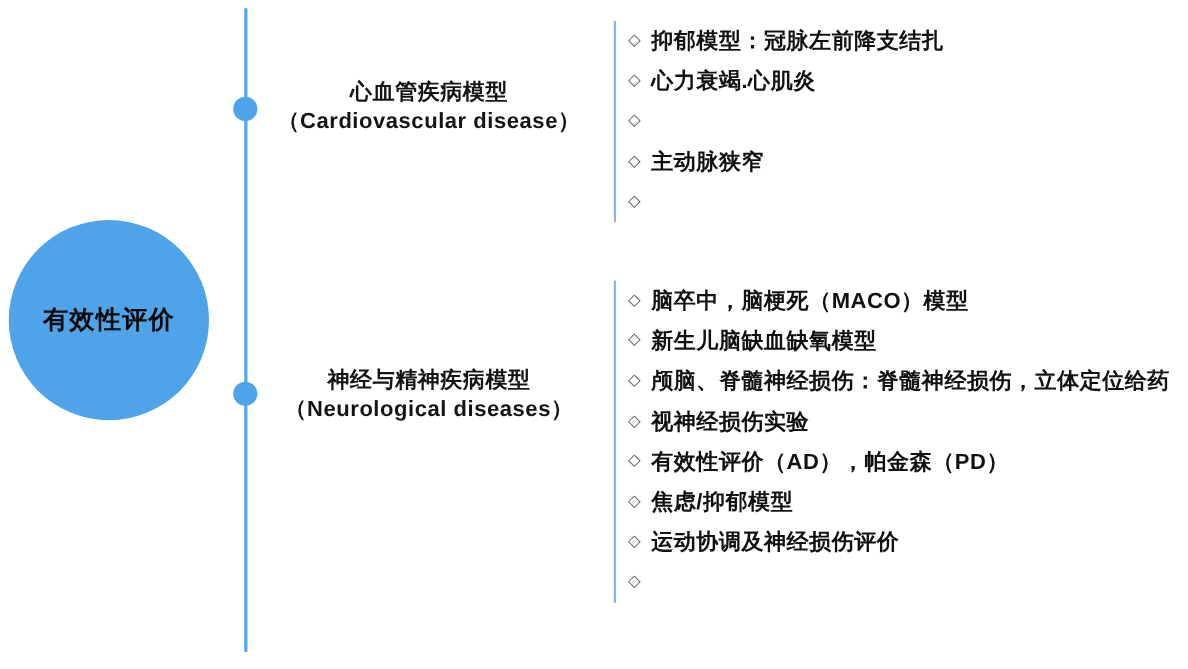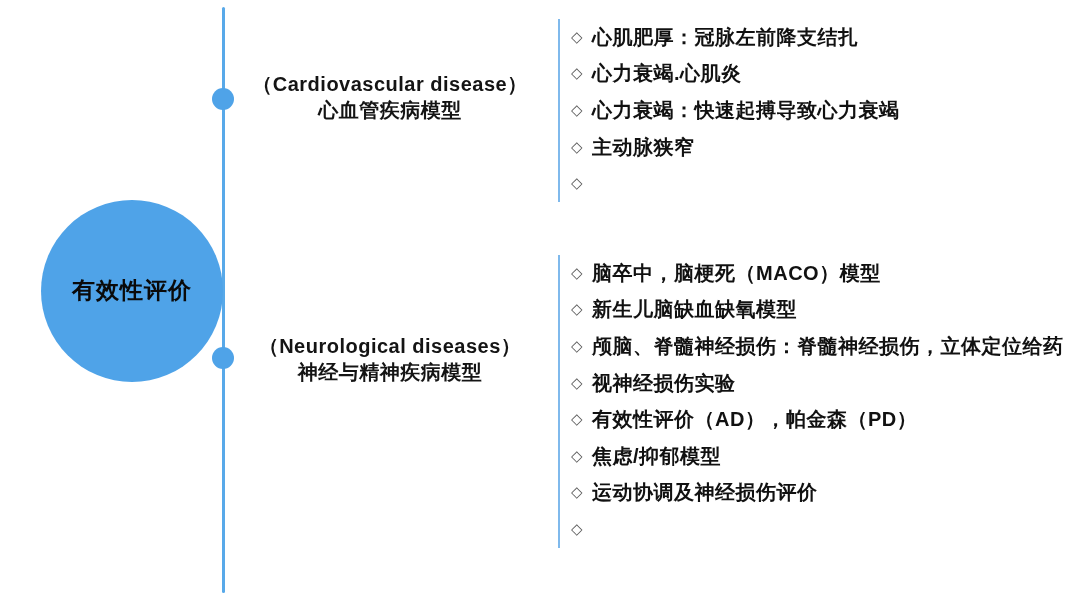--- a/index.html
+++ b/index.html
@@ -6,21 +6,21 @@
   #canvas{
     position:relative;width:1080px;height:608px;background:#ffffff;overflow:hidden;
     font-family:"Liberation Sans","DejaVu Sans",sans-serif;
     -webkit-font-smoothing:antialiased;
   }
   .main-line{position:absolute;left:222px;top:7px;width:3px;height:586px;background:#58a9e9;border-radius:2px;}
   .node-dot{position:absolute;width:22px;height:22px;border-radius:50%;background:#4fa3e8;}
   #dot-cardio{left:212px;top:88px;}
   #dot-neuro{left:212px;top:347px;}
   .center-circle{
-    position:absolute;left:41px;top:200px;width:182px;height:182px;border-radius:50%;
+    position:absolute;left:8px;top:200px;width:182px;height:182px;border-radius:50%;
     background:#4fa3e8;display:flex;flex-direction:column;align-items:center;justify-content:center;
     text-align:center;color:#0a0a0a;font-weight:bold;font-size:23px;line-height:1.35;letter-spacing:1px;
   }
   .branch-label{
     position:absolute;left:233px;width:314px;text-align:center;
     color:#141414;font-weight:bold;font-size:20px;line-height:1.32;letter-spacing:0.5px;
   }
   #label-cardio{top:71px;}
   #label-neuro{top:333px;}
   .model-list{
@@ -44,41 +44,40 @@
 
   <div class="main-line"></div>
   <div class="node-dot" id="dot-cardio"></div>
   <div class="node-dot" id="dot-neuro"></div>
 
   <div class="center-circle">
     <span>有效性评价</span>
   </div>
 
   <div class="branch-label" id="label-cardio">
+    <div>心血管疾病模型</div>
     <div>（Cardiovascular disease）</div>
-    <div>心血管疾病模型</div>
   </div>
 
   <div class="branch-label" id="label-neuro">
+    <div>神经与精神疾病模型</div>
     <div>（Neurological diseases）</div>
-    <div>神经与精神疾病模型</div>
   </div>
 
   <div class="model-list" id="list-cardio">
     <div class="item">
       <span class="bullet">◇</span>
-      <span>心肌肥厚：冠脉左前降支结扎</span>
+      <span>抑郁模型：冠脉左前降支结扎</span>
     </div>
     <div class="item">
       <span class="bullet">◇</span>
       <span>心力衰竭.心肌炎</span>
     </div>
     <div class="item">
       <span class="bullet">◇</span>
-      <span>心力衰竭：快速起搏导致心力衰竭</span>
     </div>
     <div class="item">
       <span class="bullet">◇</span>
       <span>主动脉狭窄</span>
     </div>
     <div class="item">
       <span class="bullet">◇</span>
     </div>
   </div>
 

